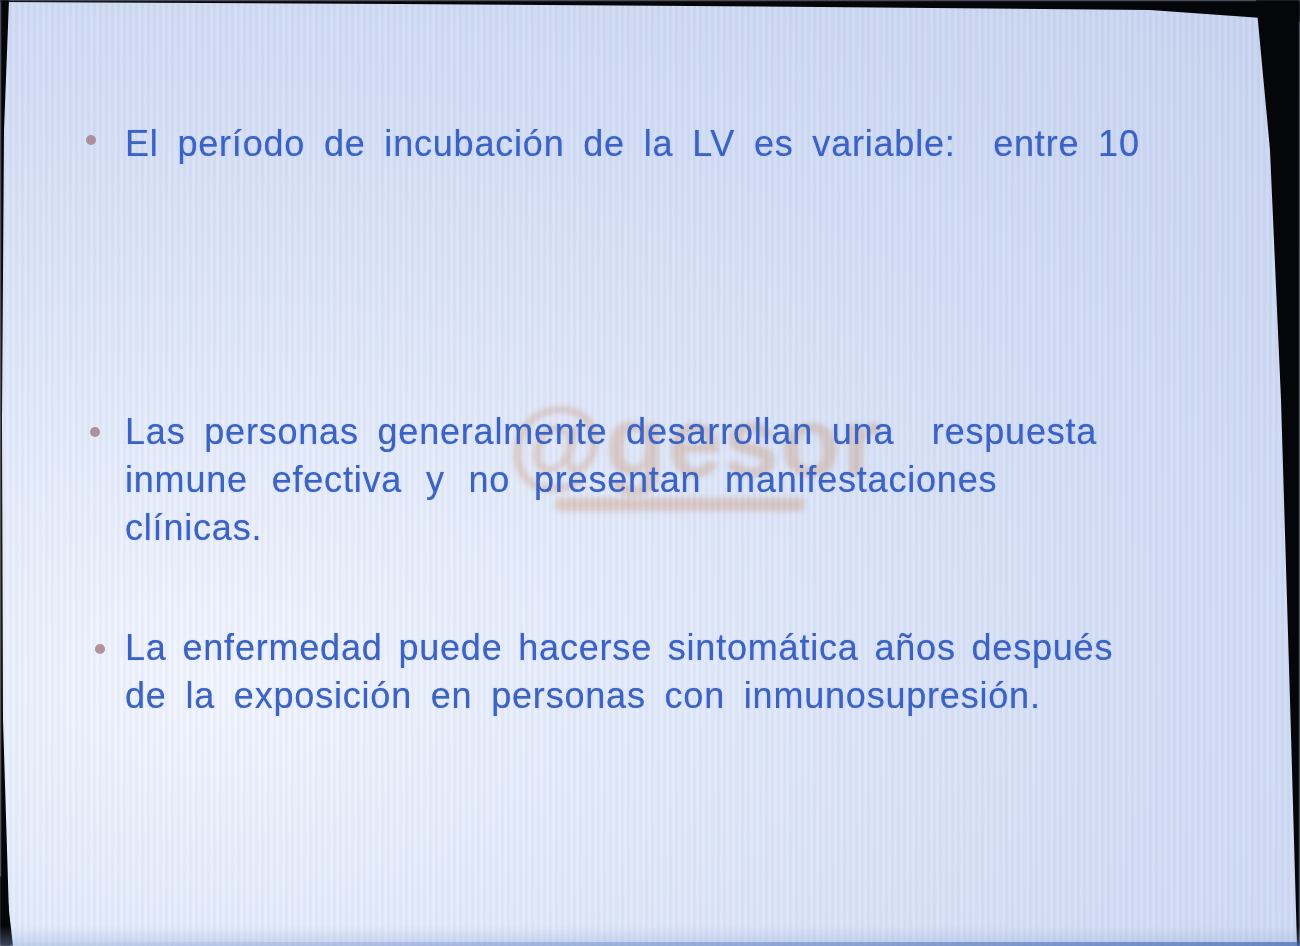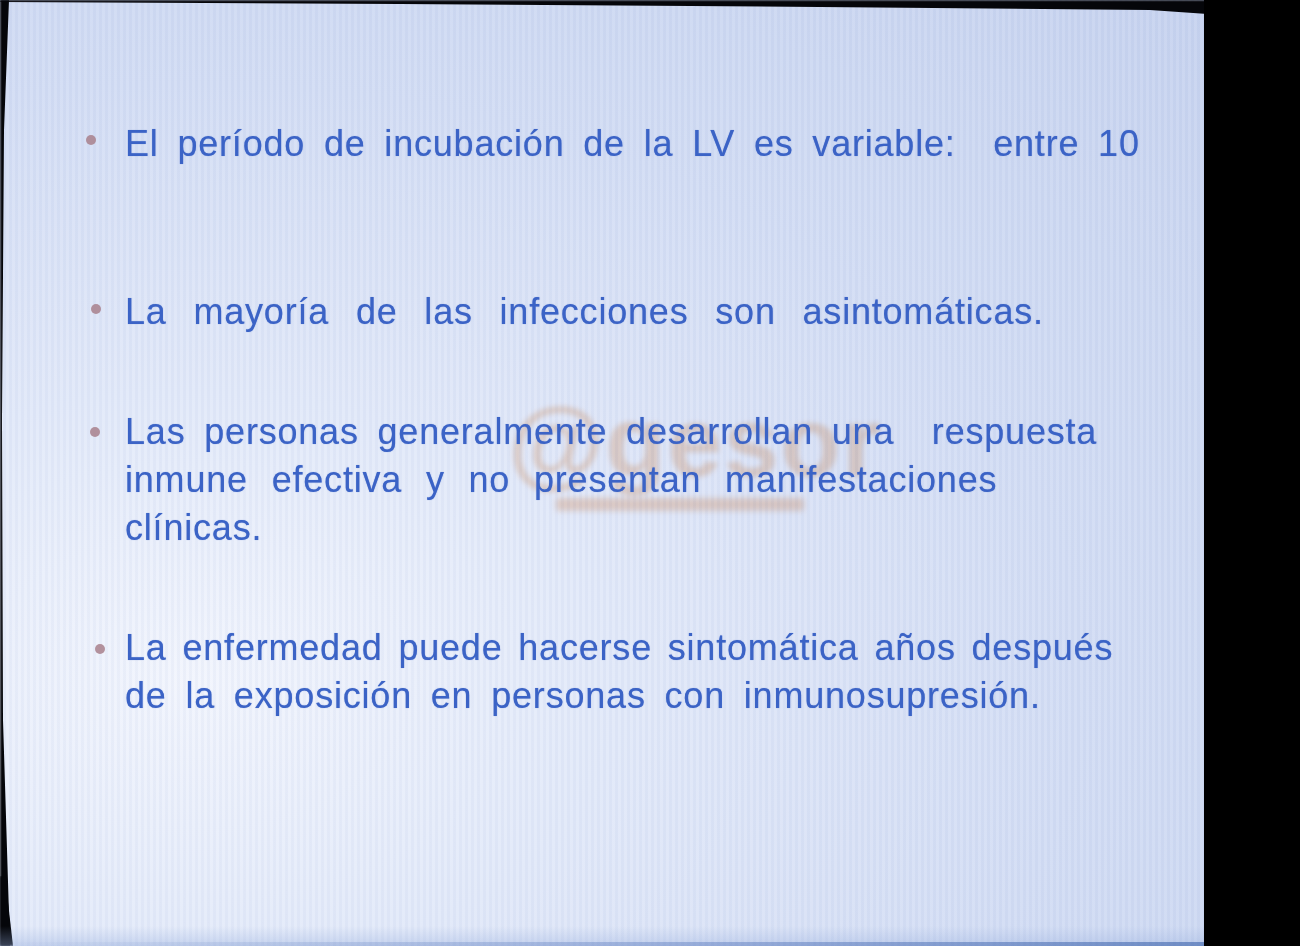--- a/index.html
+++ b/index.html
@@ -2,21 +2,21 @@
 <html><head>
 <meta charset="utf-8">
 <style>
   html, body {
     margin: 0;
     padding: 0;
     background: #000;
   }
   .photo {
     position: relative;
-    width: 1204px;
+    width: 1300px;
     height: 946px;
     overflow: hidden;
     background: #05060a;
     font-family: "Liberation Sans", sans-serif;
   }
   
   .screen {
     position: absolute;
     inset: 0;
     background:
@@ -148,24 +148,20 @@
     <span class="wm-tagline"></span>
   </div>
 
   <div class="content">
 
     <div class="bullet-group g1">
       <span class="dot"></span>
       <div class="line ws8">El período de incubación de la LV es variable:  entre 10</div>
     </div>
 
-    <div class="bullet-group g2">
-      <span class="dot"></span>
-      <div class="line ws16">La mayoría de las infecciones son asintomáticas.</div>
-    </div>
 
     <div class="bullet-group g4">
       <span class="dot"></span>
       <div class="line ws5">La enfermedad puede hacerse sintomática años después</div>
       <div class="line ws8">de la exposición en personas con inmunosupresión.</div>
     </div>
 
     <div class="bullet-group g3">
       <span class="dot"></span>
       <div class="line ws8">Las personas generalmente desarrollan una  respuesta</div>

